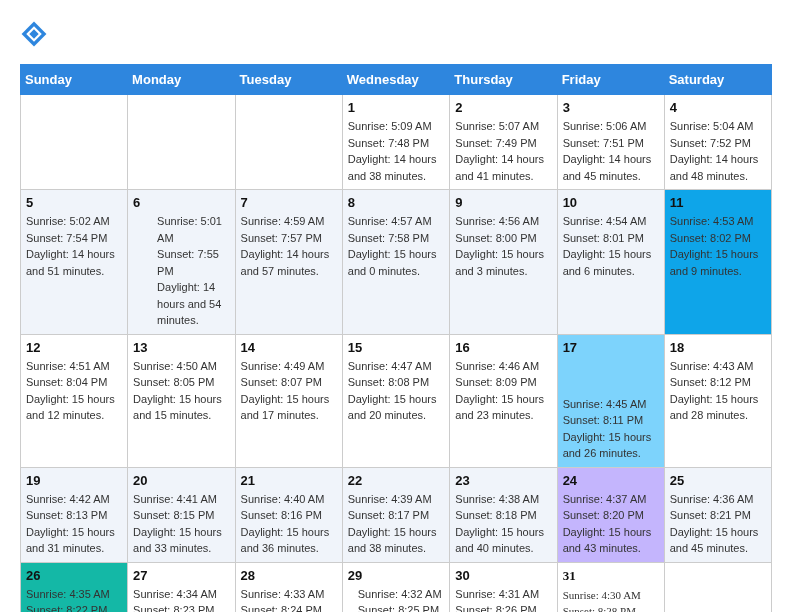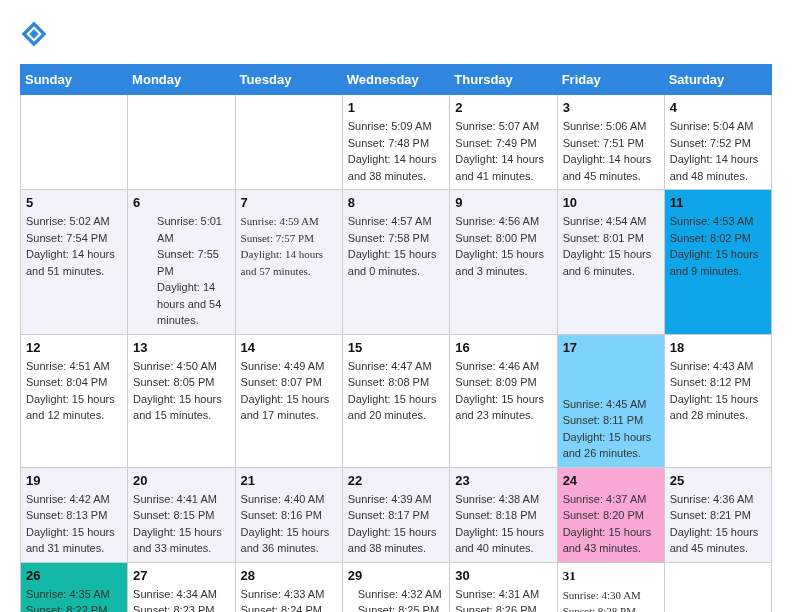--- a/index.html
+++ b/index.html
@@ -149,21 +149,21 @@
 Daylight: 14 hours and 51 minutes.</div>
         </td>
         <td style="background: rgb(240, 244, 250);">
           <div class="day-num">6</div>
           <div class="day-detail" style="white-space: pre-line; margin-left: 24px;">Sunrise: 5:01 AM
 Sunset: 7:55 PM
 Daylight: 14 hours and 54 minutes.</div>
         </td>
         <td style="background: rgb(240, 244, 250);">
           <div class="day-num">7</div>
-          <div class="day-detail" style="white-space: pre-line; font-family: Liberation Serif, serif;">Sunrise: 4:59 AM
+          <div class="day-detail" style="white-space: pre-line;">Sunrise: 4:59 AM
 Sunset: 7:57 PM
 Daylight: 14 hours and 57 minutes.</div>
         </td>
         <td style="background: rgb(240, 244, 250);">
           <div class="day-num">8</div>
           <div class="day-detail" style="white-space: pre-line;">Sunrise: 4:57 AM
 Sunset: 7:58 PM
 Daylight: 15 hours and 0 minutes.</div>
         </td>
         <td style="background: rgb(240, 244, 250);">
@@ -253,21 +253,21 @@
           <div class="day-detail" style="white-space: pre-line;">Sunrise: 4:39 AM
 Sunset: 8:17 PM
 Daylight: 15 hours and 38 minutes.</div>
         </td>
         <td style="background: rgb(240, 244, 250);">
           <div class="day-num">23</div>
           <div class="day-detail" style="white-space: pre-line;">Sunrise: 4:38 AM
 Sunset: 8:18 PM
 Daylight: 15 hours and 40 minutes.</div>
         </td>
-        <td style="background: #f9a8d4;">
+        <td style="background: #c4b5fd;">
           <div class="day-num">24</div>
           <div class="day-detail" style="white-space: pre-line;">Sunrise: 4:37 AM
 Sunset: 8:20 PM
 Daylight: 15 hours and 43 minutes.</div>
         </td>
         <td style="background: rgb(240, 244, 250);">
           <div class="day-num">25</div>
           <div class="day-detail" style="white-space: pre-line;">Sunrise: 4:36 AM
 Sunset: 8:21 PM
 Daylight: 15 hours and 45 minutes.</div>

